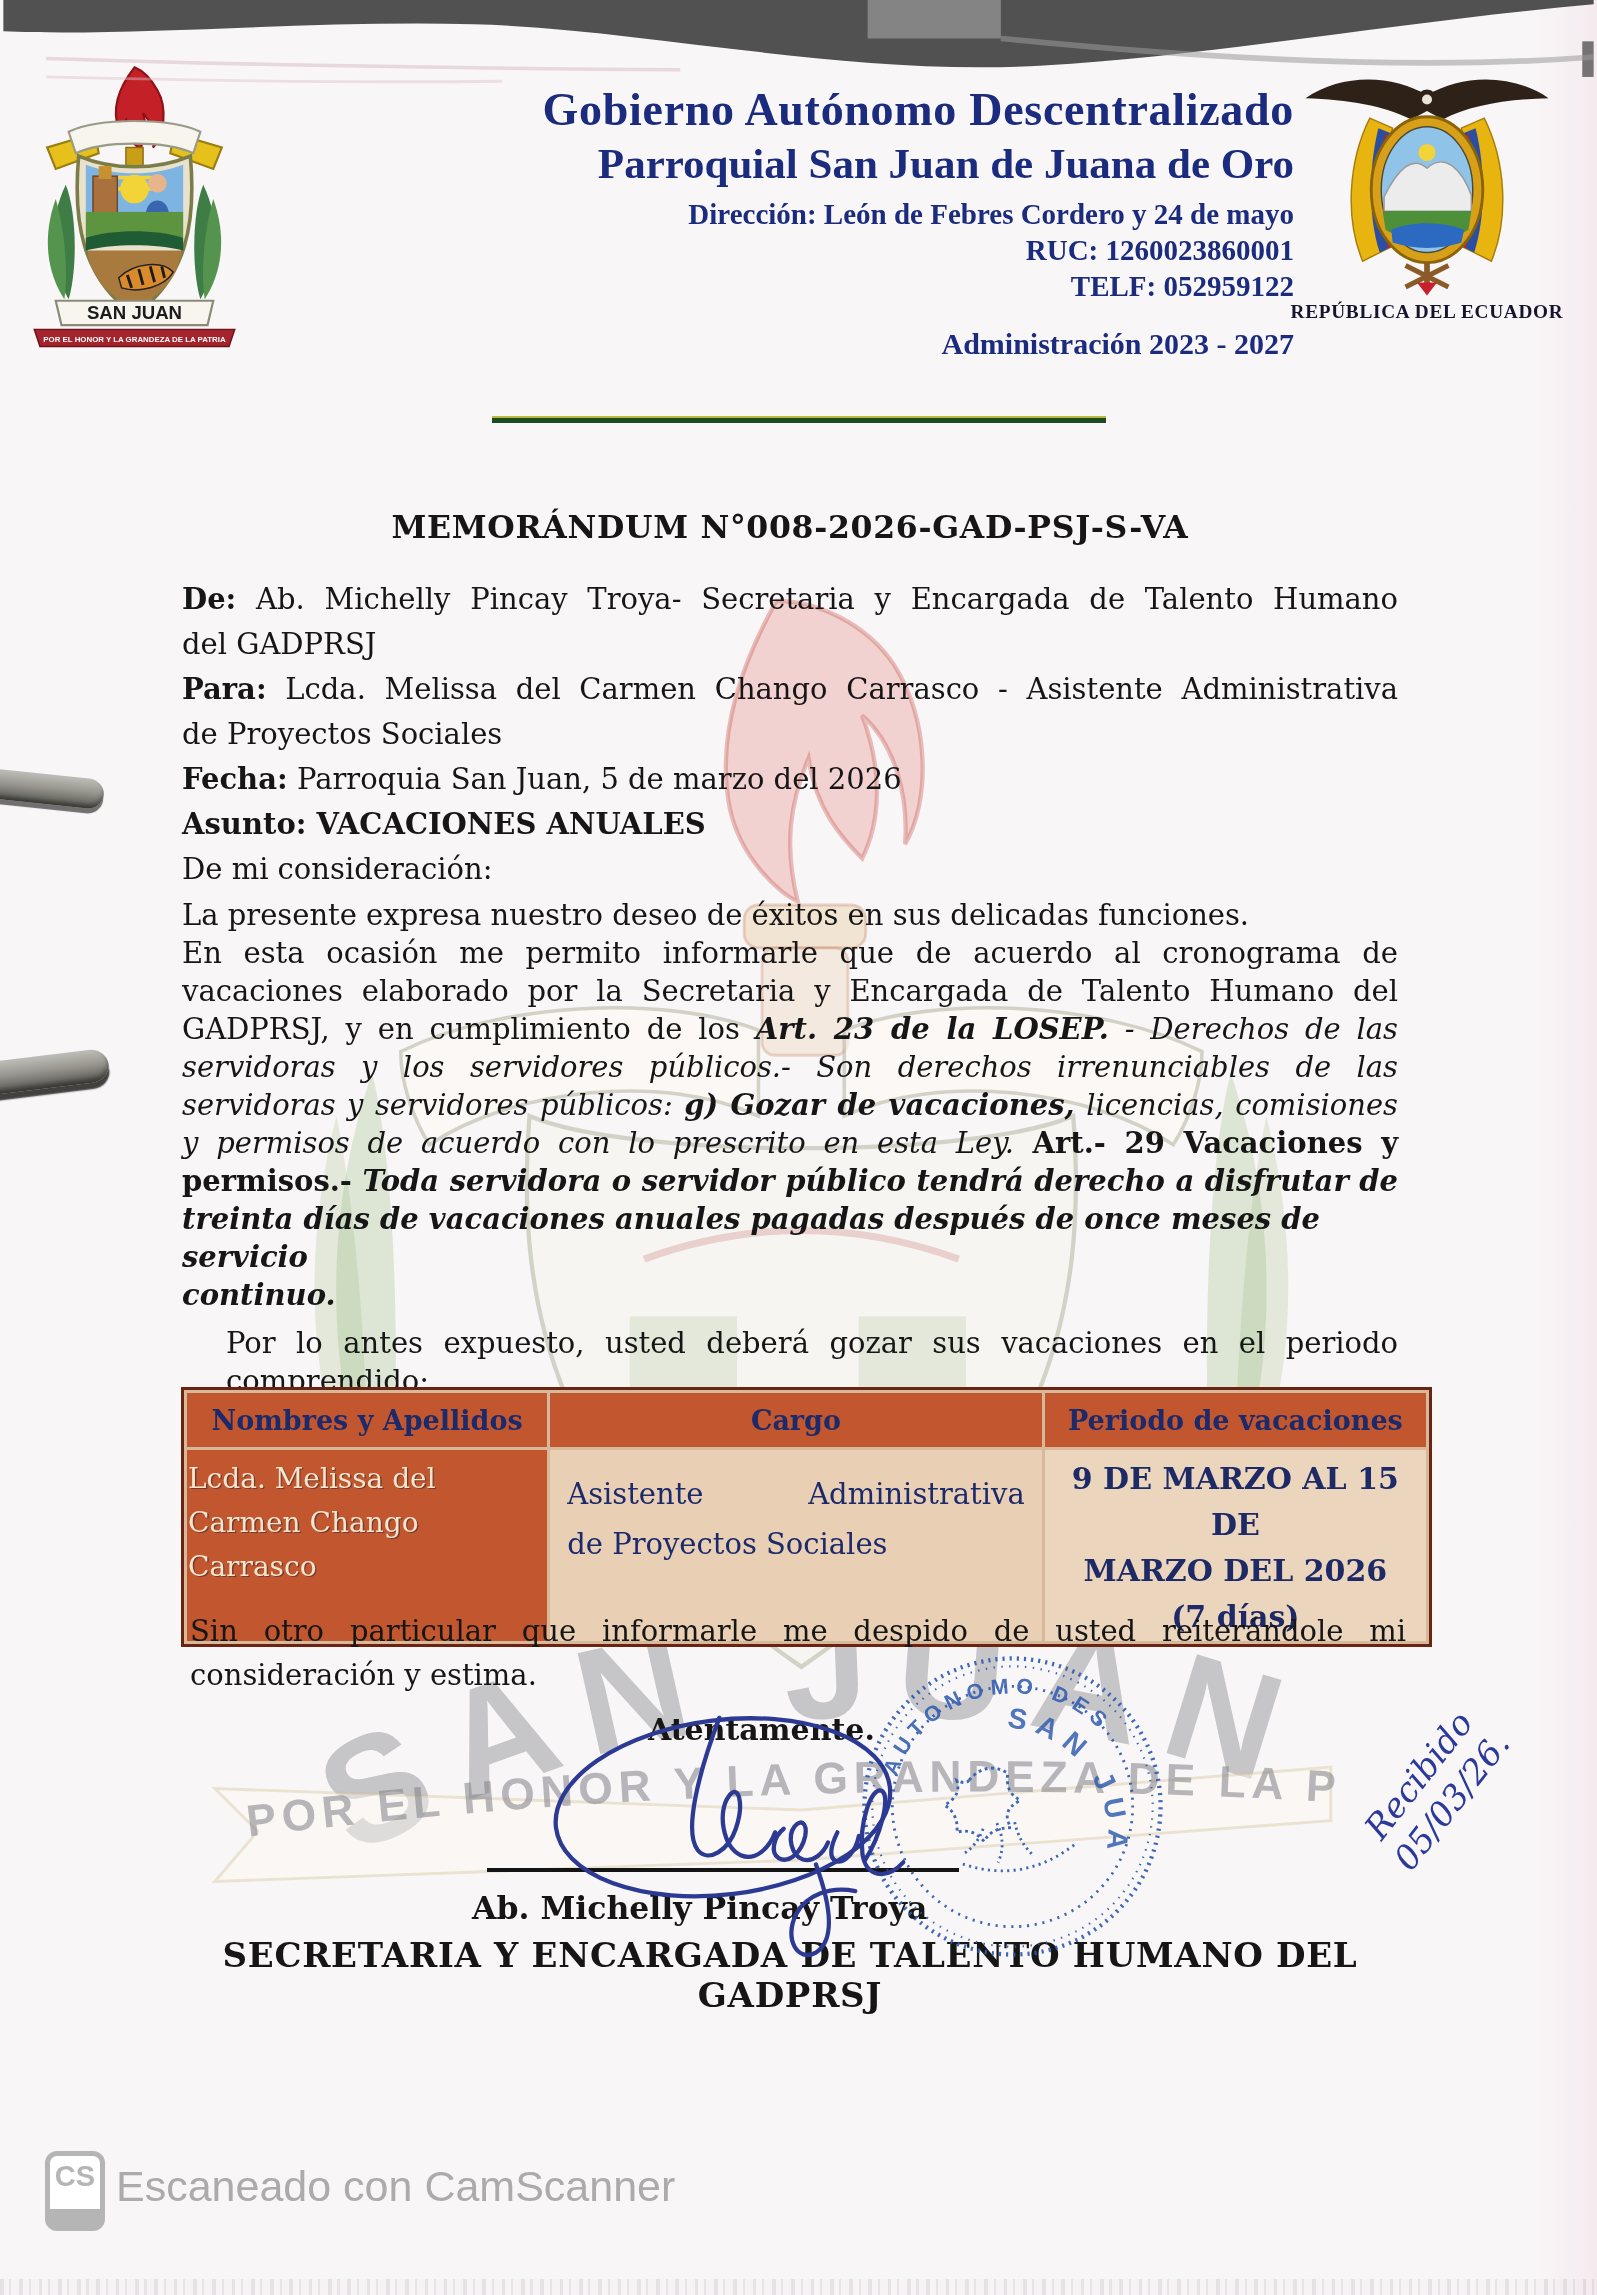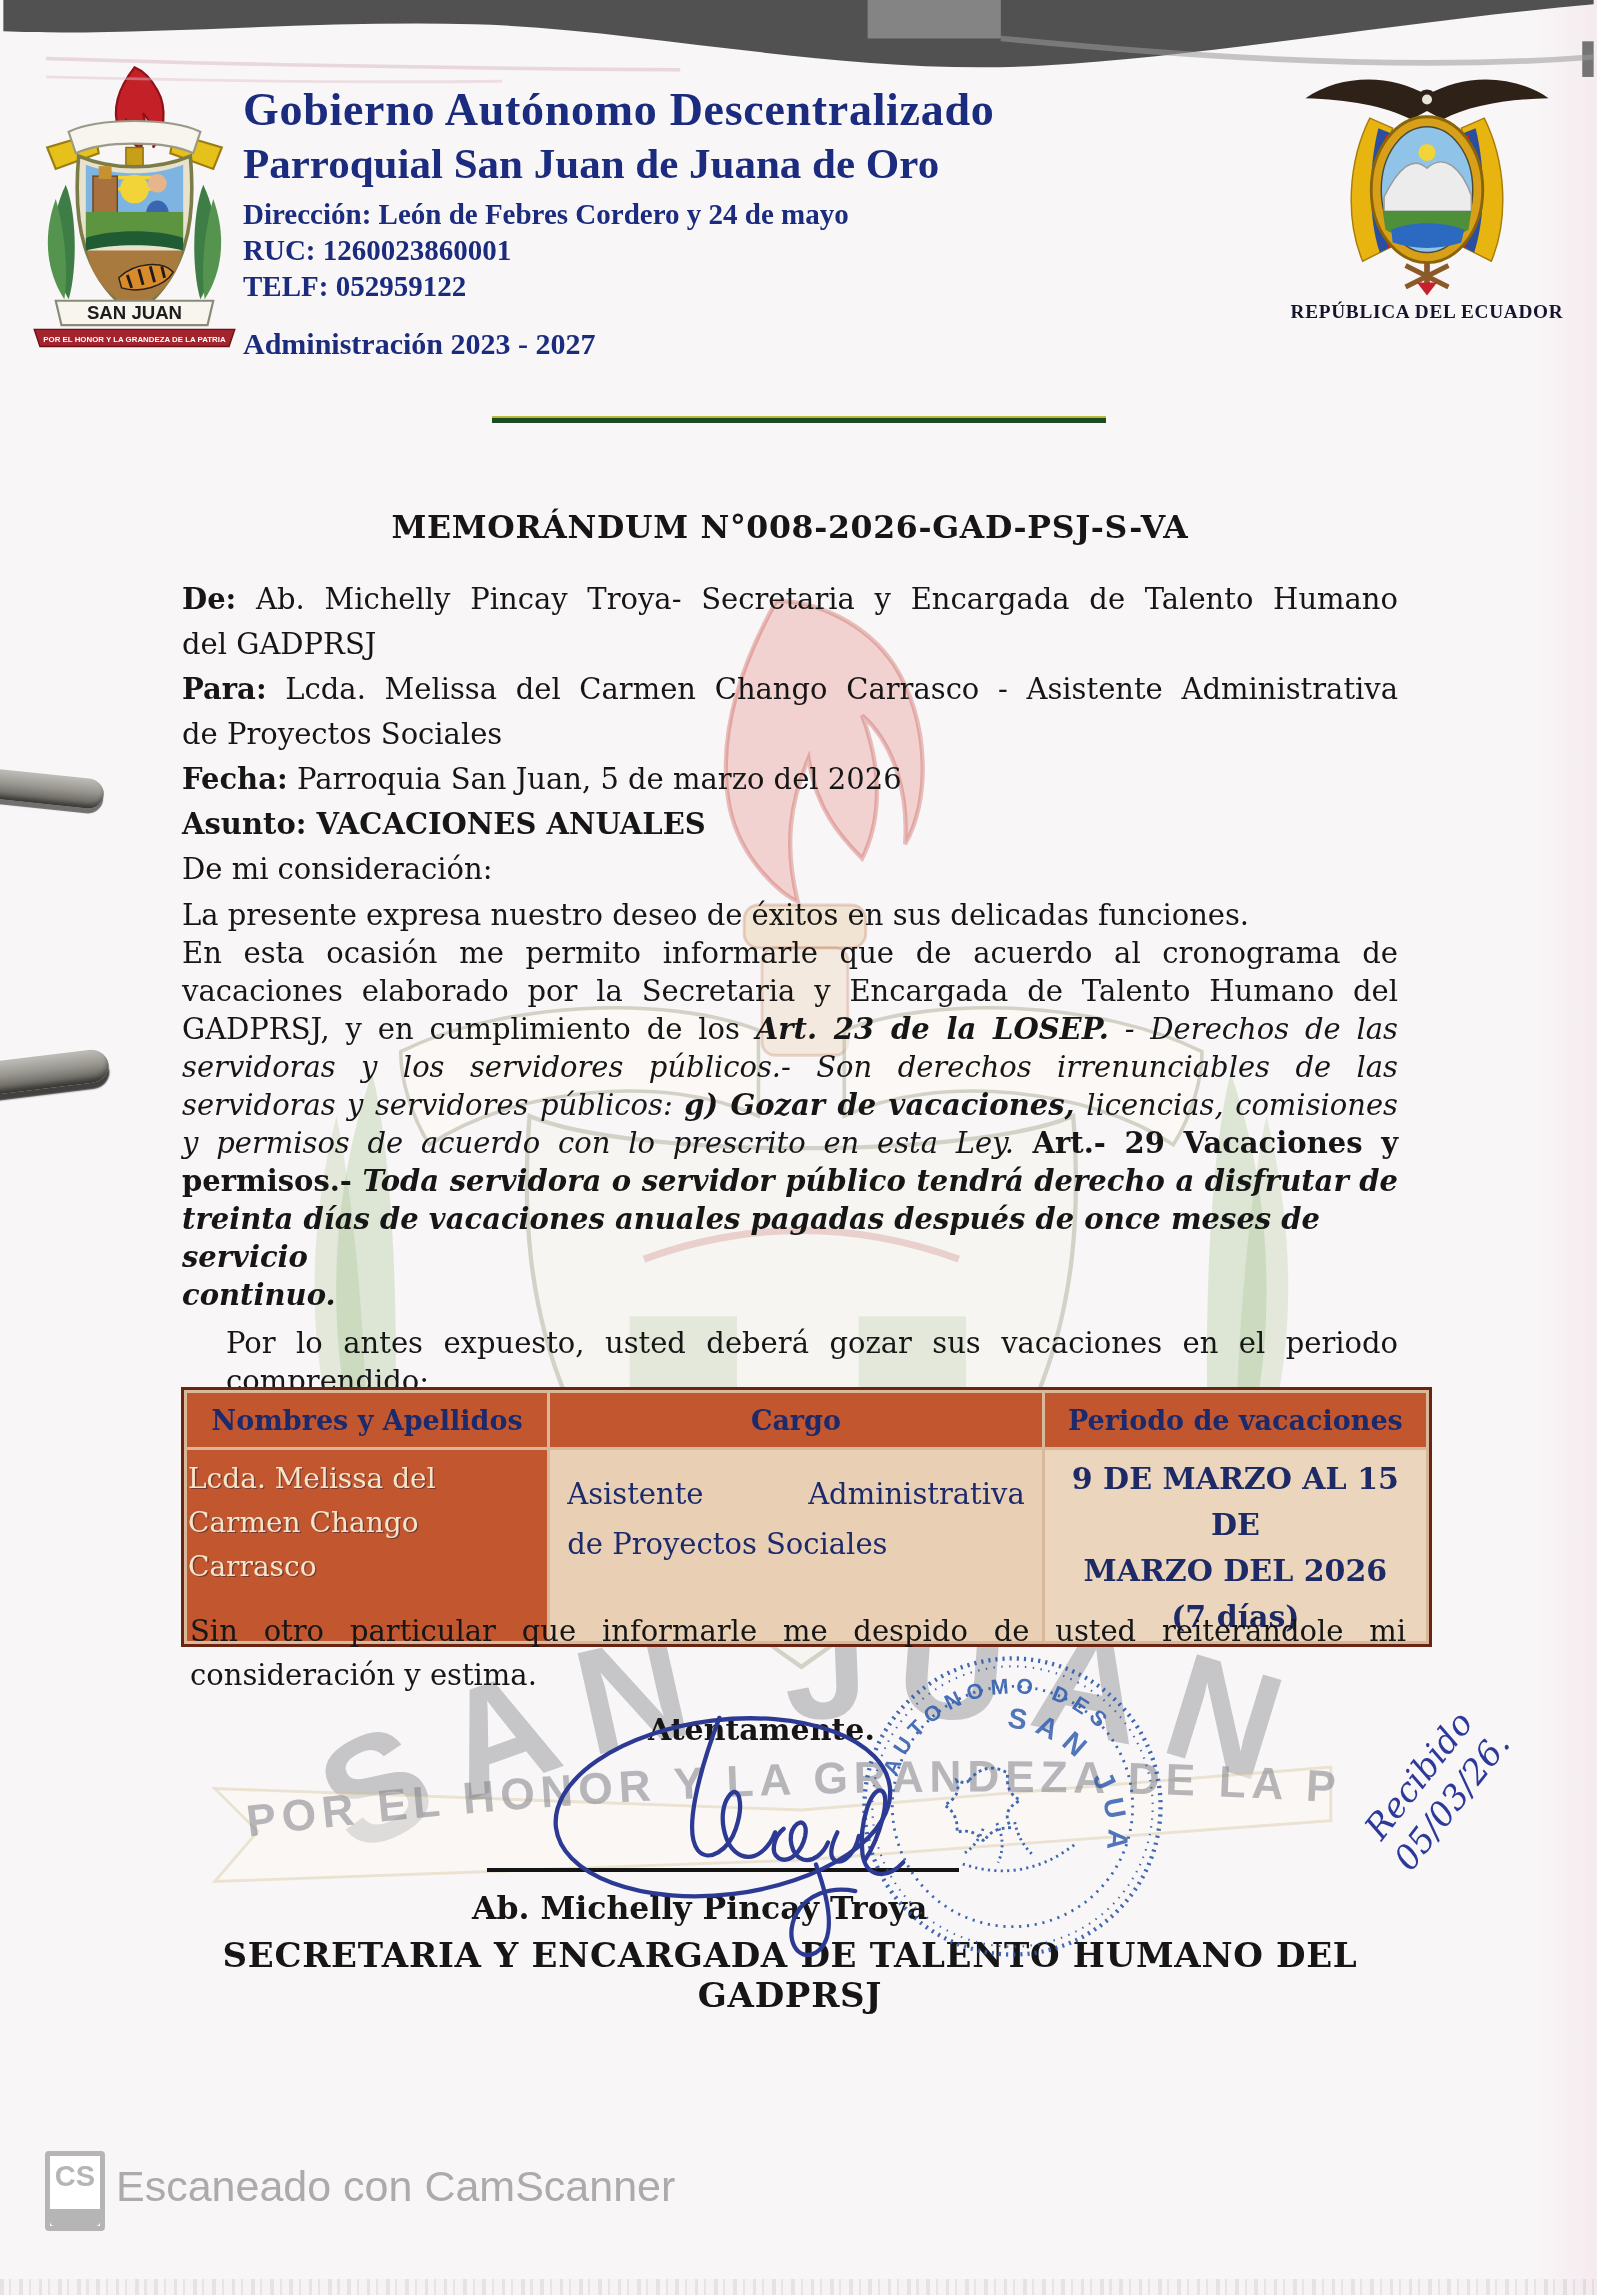--- a/index.html
+++ b/index.html
@@ -17,21 +17,21 @@
   .prong{z-index:8;background:linear-gradient(180deg,#c0beb9 0%,#98968f 45%,#6e6c66 80%,#4a4843 100%);
     border-radius:0 18.6px 18.6px 0 / 0 17px 17px 0;}
   .prong1{left:-13px;top:774px;width:117px;height:30px;transform:rotate(6deg);
     box-shadow:0 5px 0.7px rgba(22,22,20,.6), inset 0 -3.6px 4.3px rgba(35,35,32,.45);}
   .prong2{left:-13px;top:1055px;width:122px;height:33px;transform:rotate(-7deg);
     box-shadow:0 6.4px 1.4px rgba(14,14,12,.78), inset 0 -4.3px 5px rgba(35,35,32,.5);}
   
   .wm{left:0;top:0;z-index:1;}
   
   .crest-left{left:27px;top:63px;z-index:2;}
-  .head-center{left:243px;top:84px;width:1045px;text-align:left;color:#1b2b7d;z-index:2;
+  .head-center{left:249px;top:84px;width:1045px;text-align:right;color:#1b2b7d;z-index:2;
     font-family:"Liberation Serif", serif;font-weight:bold;}
   .org1{font-size:46px;line-height:52px;letter-spacing:0.7px;}
   .org2{font-size:43px;line-height:49px;margin-top:2.9px;}
   .hline{font-size:29px;line-height:36px;}
   .addr{margin-top:8.6px;}
   .admin{font-size:30px;margin-top:21.5px;}
   .green-rule{left:492px;top:416px;width:614px;height:7.2px;z-index:2;
     background:linear-gradient(180deg,#b9b93c 0 35%,#1d4b23 35% 100%);}
   .head-right{left:1284px;top:68px;width:286px;text-align:center;z-index:2;}
   .head-right .caption{font-family:"Liberation Serif", serif;font-weight:bold;
@@ -65,21 +65,21 @@
   .sig-line{left:487px;top:1868px;width:472px;height:3.6px;background:#141414;z-index:3;}
   .sig-name{left:472px;top:1889px;width:501px;text-align:left;font-size:31.5px;font-weight:bold;z-index:3;}
   .sig-role{left:182px;top:1935px;width:1216px;text-align:center;font-size:34px;font-weight:bold;
     letter-spacing:0.7px;z-index:3;}
   .signature-svg{left:544px;top:1689px;z-index:5;}
   .stamp-svg{left:848px;top:1642px;z-index:4;opacity:.92;}
   .received{left:1281px;top:1746px;width:308px;text-align:center;z-index:4;
     transform:rotate(-52deg);color:#2b3a9a;font-style:italic;font-size:34px;line-height:42px;
     font-family:"DejaVu Serif", serif;}
   
-  .cs-icon{left:45px;top:2151px;width:50px;height:70px;border:5.7px solid #b5b5b5;border-radius:4px;
+  .cs-icon{left:45px;top:2151px;width:50px;height:70px;border:5.7px solid #b5b5b5;border-radius:12px;
     background:#ffffff;z-index:2;}
   .cs-icon .cs-txt{position:absolute;top:4.3px;left:0;width:100%;text-align:center;
     font-family:"Liberation Sans", sans-serif;font-weight:bold;font-size:29px;color:#b5b5b5;}
   .cs-icon .cs-band{position:absolute;bottom:0;left:0;width:100%;height:17px;background:#b5b5b5;
     border-radius:0 0 4.3px 4.3px;}
   .cs-text{left:116px;top:2162px;font-family:"Liberation Sans", sans-serif;font-size:43px;
     color:#ababab;z-index:2;}
 </style>
 </head>
 <body>

